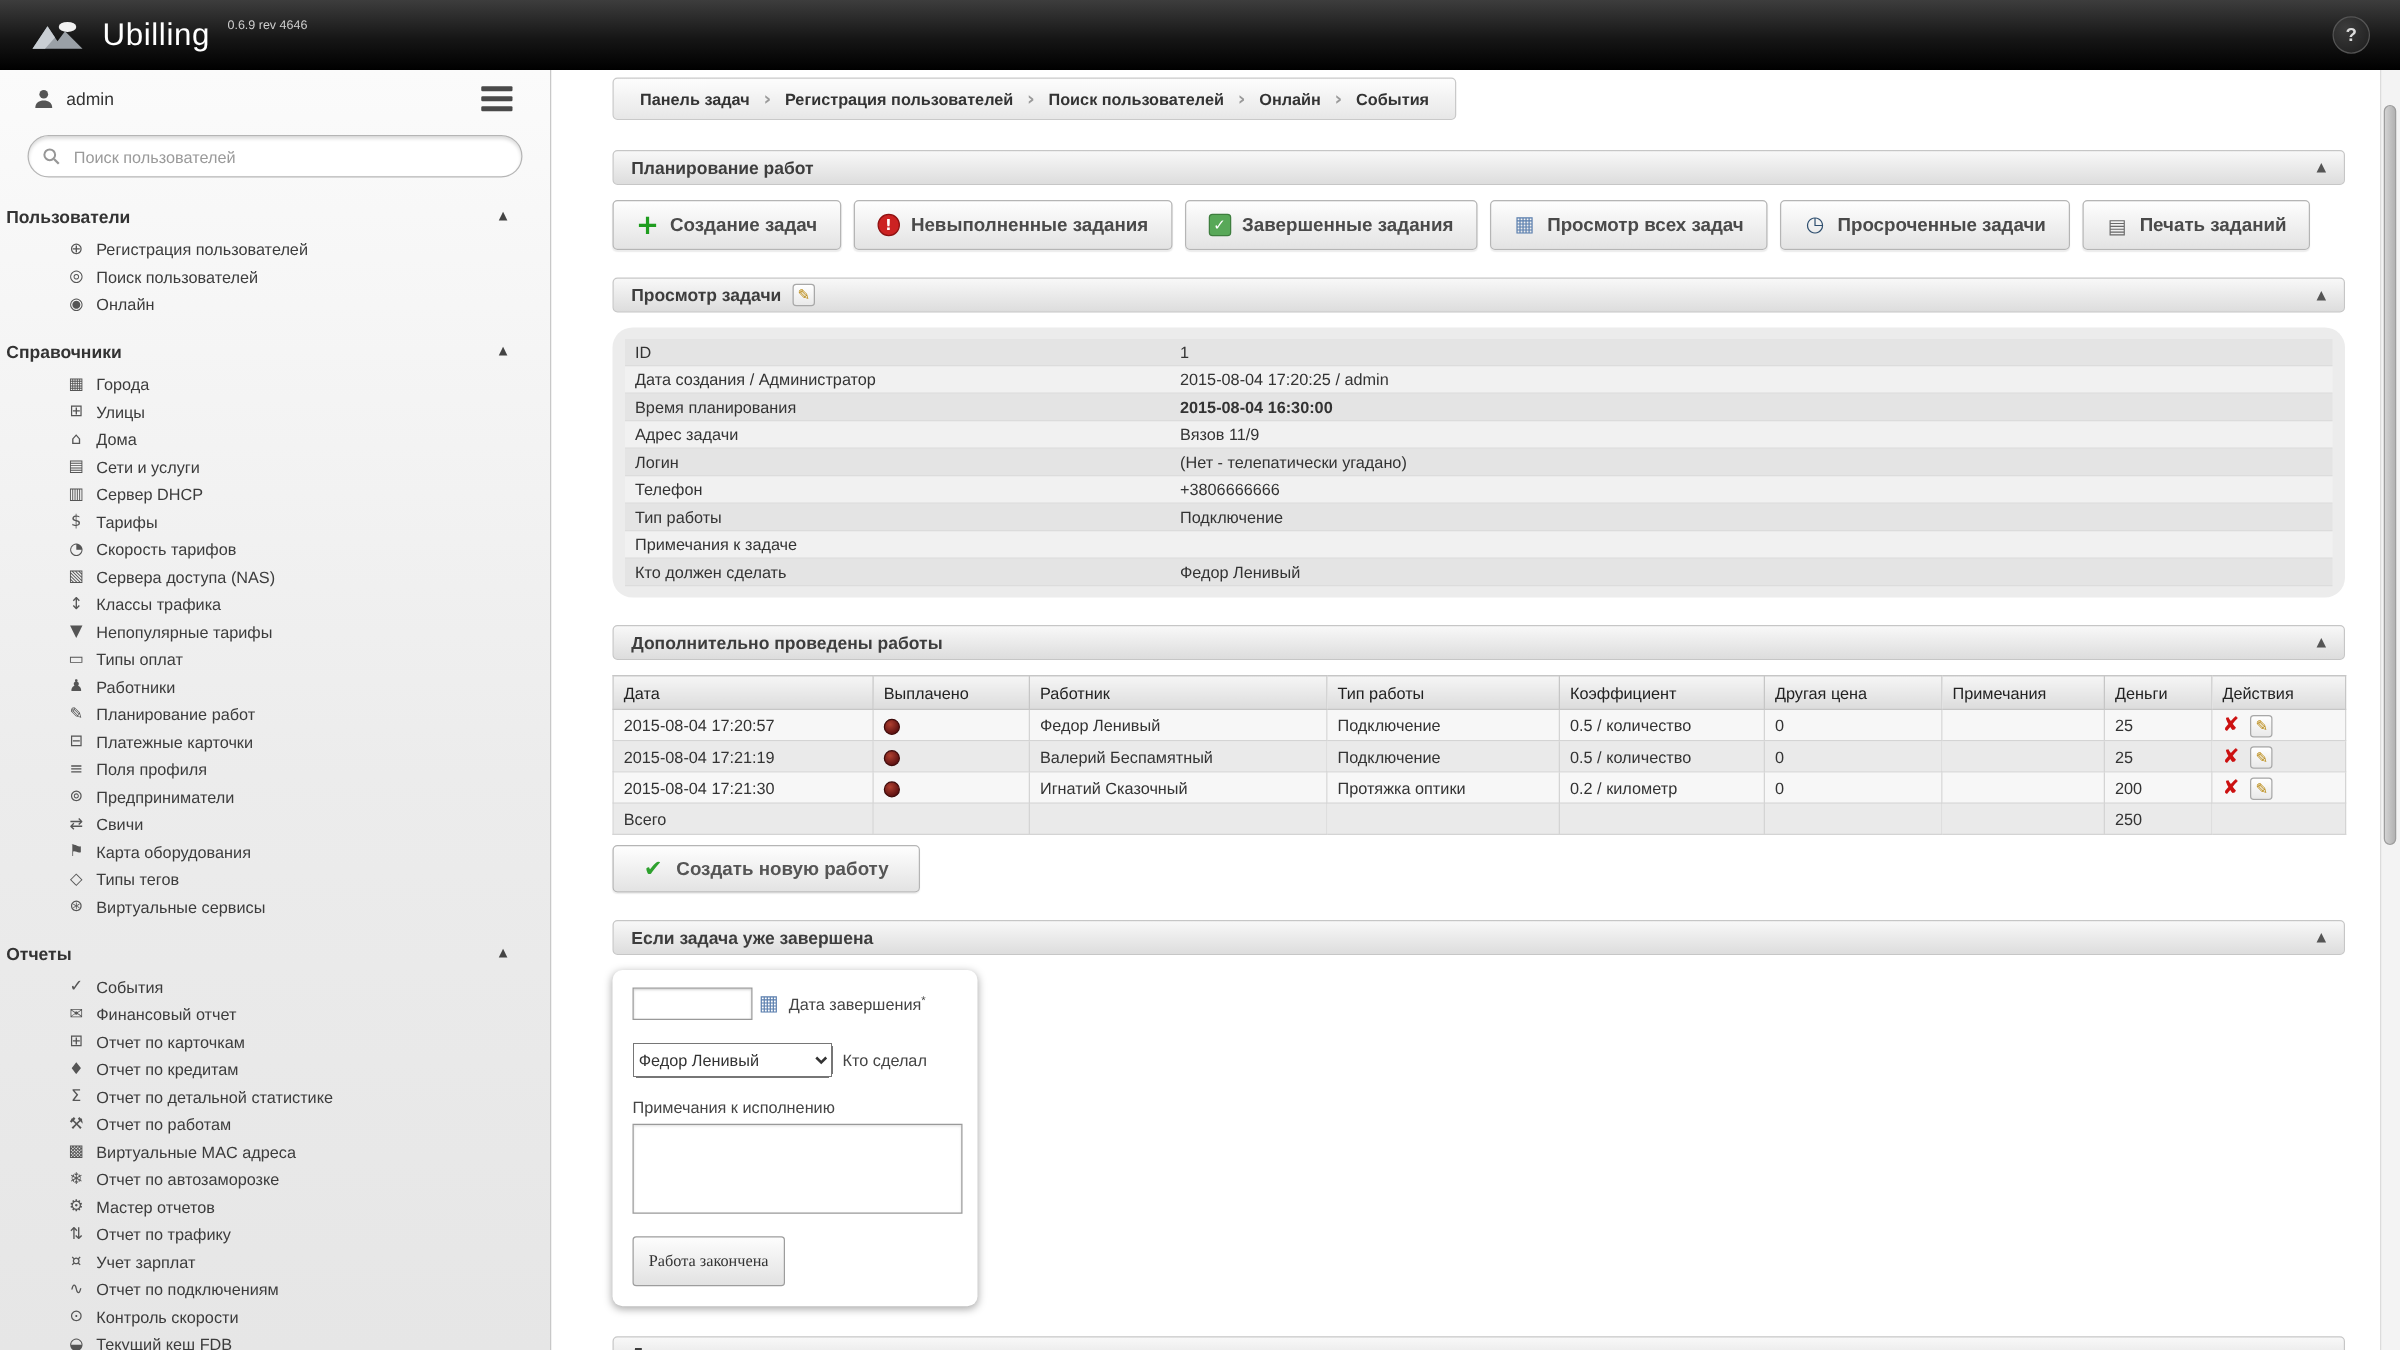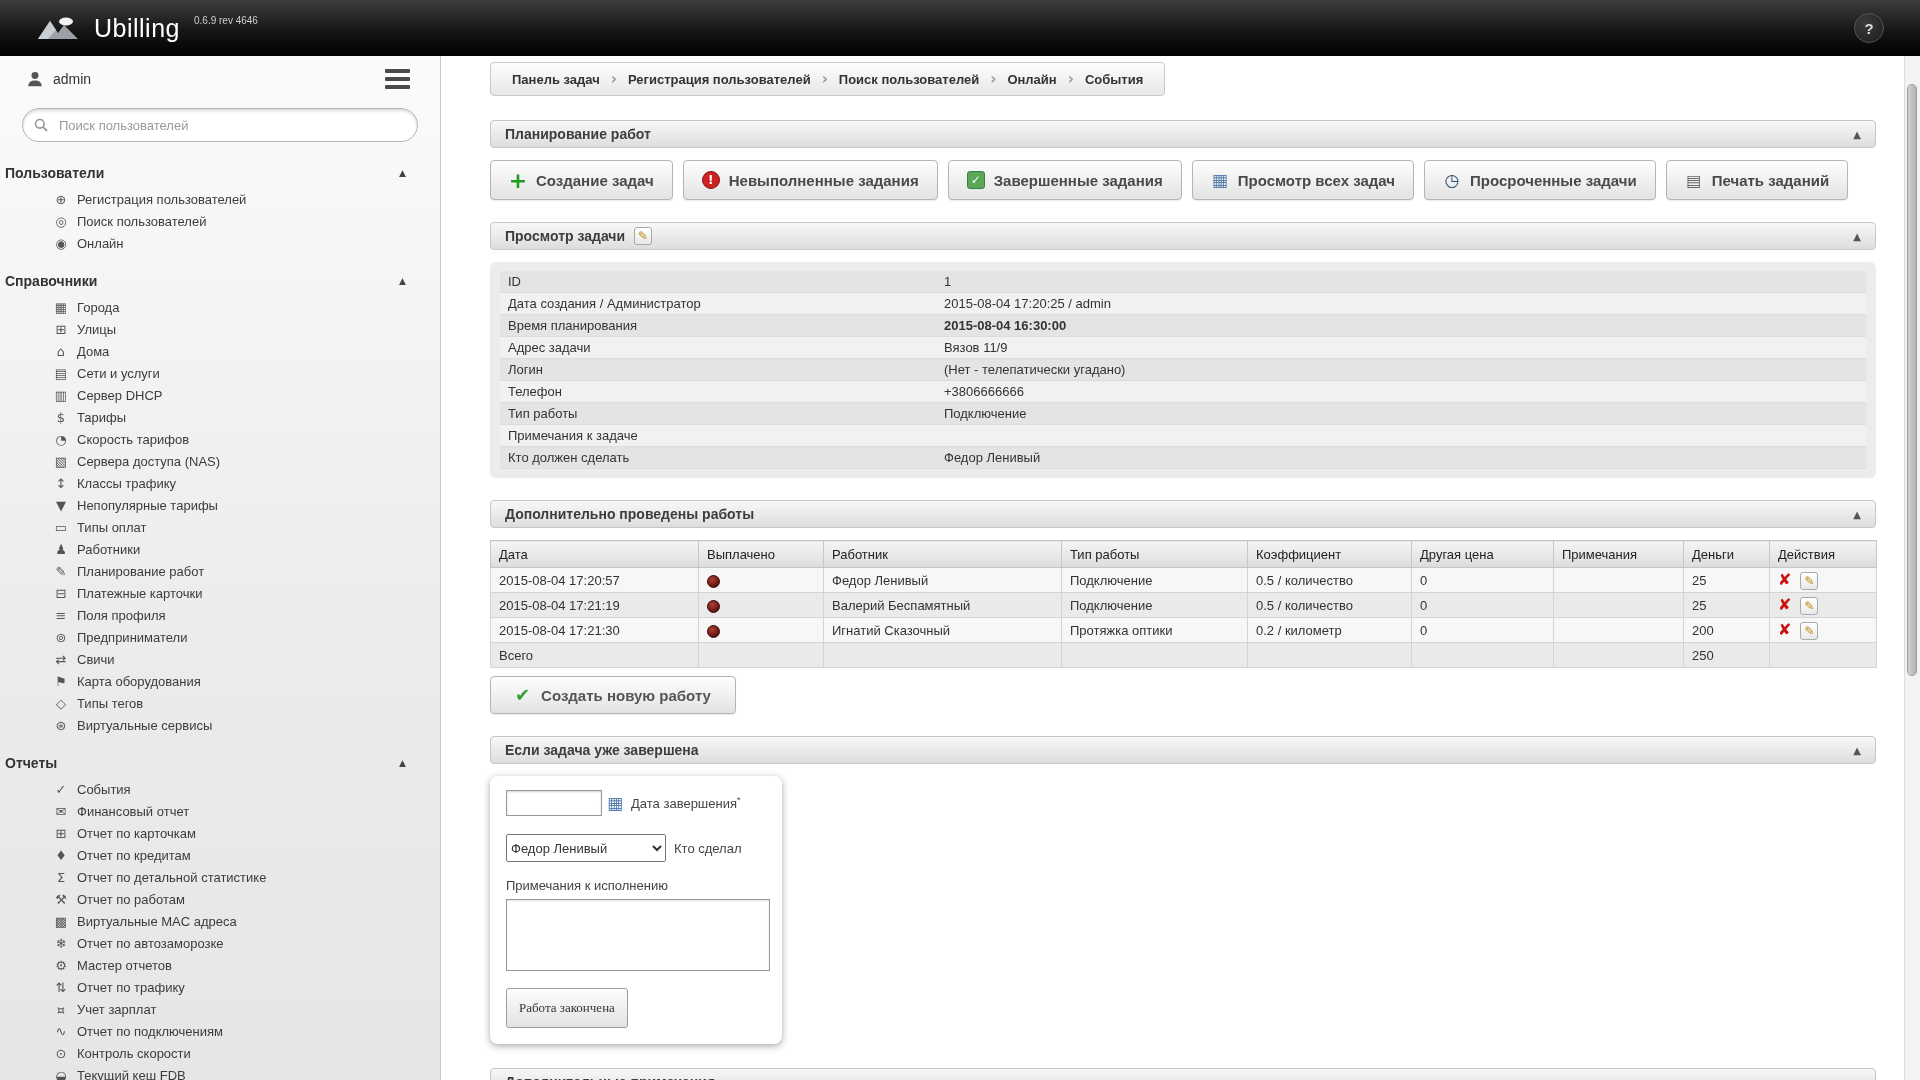--- a/index.html
+++ b/index.html
@@ -5,21 +5,21 @@
   html,body{margin:0;padding:0;}
   body{
     width:1920px;height:1080px;position:relative;overflow:hidden;
     background:#ffffff;font-family:"Liberation Sans","DejaVu Sans",sans-serif;color:#333;
   }
   .glyph,.ic,.sec-arrow,.panel-arrow,.crumb-sep{font-family:"DejaVu Sans",sans-serif;}
 
   
   .topbar{position:absolute;top:0;left:0;right:0;height:56px;
     background:linear-gradient(#3d3d3d,#161616 55%,#000);
-    display:flex;align-items:center;padding:0 36px;box-sizing:border-box;color:#fff;z-index:5;}
+    display:flex;align-items:center;padding:0 24px;box-sizing:border-box;color:#fff;z-index:5;}
   .logo-wrap{display:flex;align-items:center;gap:10px;margin-left:14px;}
   .logo-name{font-size:25px;font-weight:400;letter-spacing:.5px;}
   .logo-ver{font-size:10px;color:#cfcfcf;position:relative;top:-8px;margin-left:4px;}
   .help-btn{margin-left:auto;width:28px;height:28px;border-radius:50%;
     background:radial-gradient(circle at 35% 30%,#3c3c3c,#1c1c1c);border:1px solid #555;
     display:flex;align-items:center;justify-content:center;color:#ddd;font-size:15px;font-weight:bold;cursor:pointer;}
 
   
   .sidebar{position:absolute;top:56px;left:0;width:441px;bottom:0;
     background:linear-gradient(180deg,#fbfbfb,#ececec 55%,#e6e6e6);
@@ -68,21 +68,21 @@
   .ic-circle-red{background:#cc2222;color:#fff;border-radius:50%;font-size:12px;font-weight:bold;border:1px solid #8e1111;box-sizing:border-box;}
   .ic-square-green{background:#58a858;color:#fff;border-radius:3px;font-size:12px;border:1px solid #3e7e3e;box-sizing:border-box;}
   .ic-cal{color:#5b7fae;font-size:17px;}
   .ic-clock{color:#2f4f6f;font-size:17px;}
   .ic-printer{color:#6a6a6a;font-size:16px;}
   .ic-edit{display:inline-flex;align-items:center;justify-content:center;width:18px;height:18px;
     background:linear-gradient(#ffffff,#e9e9e9);border:1px solid #a8a8a8;border-radius:3px;
     color:#b8860b;font-size:12px;cursor:pointer;box-sizing:border-box;}
   .head-edit{margin-left:9px;}
 
-  .task-view{margin-top:12px;background:#ececec;border-radius:6px;padding:9px 10px;}
+  .task-view{margin-top:12px;background:#ececec;border-radius:16px;padding:9px 10px;}
   .kv-table{width:100%;border-collapse:collapse;font-size:13px;color:#333;table-layout:fixed;}
   .kv-table td{height:21px;padding:0 8px;border-bottom:1px solid #dcdcdc;overflow:hidden;white-space:nowrap;}
   .kv-table tr:nth-child(odd) td{background:#e4e4e4;}
   .kv-table tr:nth-child(even) td{background:#f1f1f1;}
   .kv-label{width:420px;}
   .kv-value.bold{font-weight:bold;}
 
   .works-table{width:1386px;border-collapse:collapse;font-size:13px;color:#333;margin-top:12px;table-layout:fixed;}
   .works-table th{background:linear-gradient(#f5f5f5,#dcdcdc);border:1px solid #c6c6c6;
     text-align:left;height:26px;padding:0 8px;font-weight:normal;color:#222;overflow:hidden;white-space:nowrap;}
@@ -208,21 +208,21 @@
         <li class="side-item">
           <span class="glyph">◔</span>
           <span class="side-label">Скорость тарифов</span>
         </li>
         <li class="side-item">
           <span class="glyph">▧</span>
           <span class="side-label">Сервера доступа (NAS)</span>
         </li>
         <li class="side-item">
           <span class="glyph">↕</span>
-          <span class="side-label">Классы трафику</span>
+          <span class="side-label">Классы трафика</span>
         </li>
         <li class="side-item">
           <span class="glyph">▼</span>
           <span class="side-label">Непопулярные тарифы</span>
         </li>
         <li class="side-item">
           <span class="glyph">▭</span>
           <span class="side-label">Типы оплат</span>
         </li>
         <li class="side-item">

